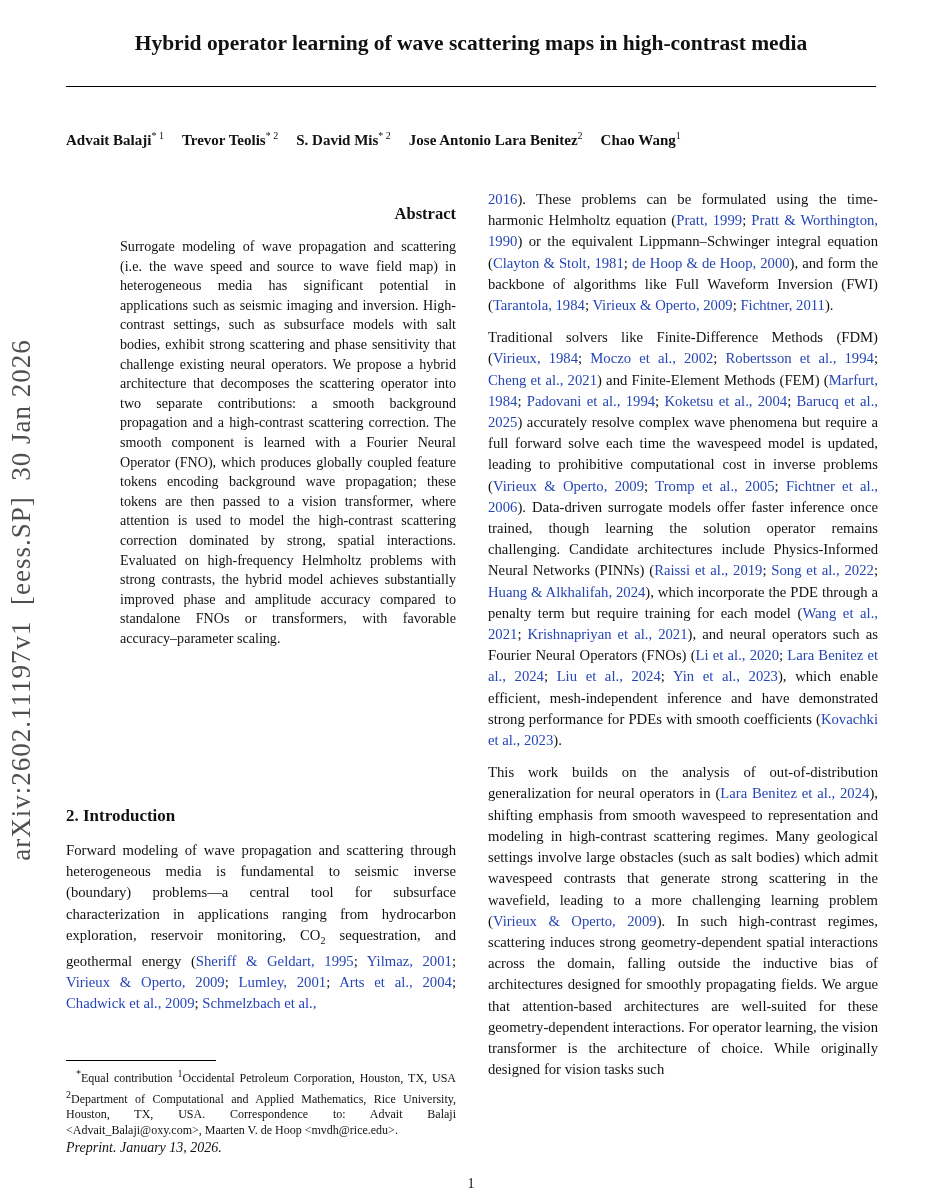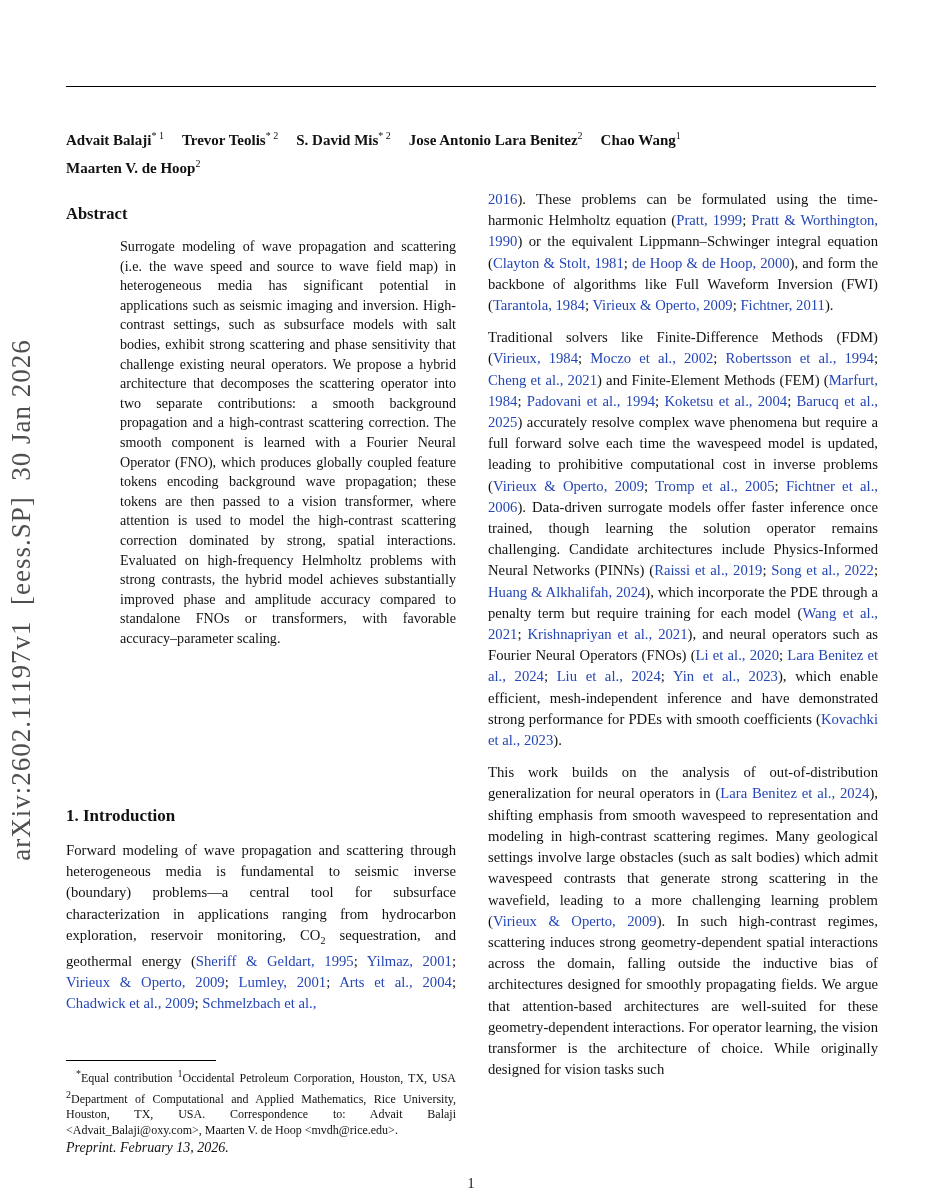--- a/index.html
+++ b/index.html
@@ -45,21 +45,21 @@
   }
   .intro-block {
     position: absolute;
     top: 806px; left: 66px; width: 390px;
   }
   .col-right {
     position: absolute;
     top: 189px; left: 488px; width: 390px;
   }
   .abstract-heading {
-    text-align: left;
+    text-align: right;
     font-size: 16.5px;
     font-weight: bold;
     margin: 0 0 13px 0;
   }
   .abstract-body {
     margin-left: 54px;
     font-size: 14.1px;
     line-height: 19.6px;
     text-align: justify;
   }
@@ -113,43 +113,43 @@
     white-space: pre;
   }
 </style>
 </head>
 <body>
 
 <div class="page">
 
   <div class="arxiv-stamp">arXiv:2602.11197v1  [eess.SP]  30 Jan 2026</div>
 
+  <div class="title">Hybrid operator learning of wave scattering maps in high-contrast media</div>
   <div class="title-rule"></div>
 
   <div class="authors">
     <div><span class="seg-bold">Advait Balaji</span><sup class="seg-sup">* 1</sup><span class="seg-gap"></span><span class="seg-bold">Trevor Teolis</span><sup class="seg-sup">* 2</sup><span class="seg-gap"></span><span class="seg-bold">S. David Mis</span><sup class="seg-sup">* 2</sup><span class="seg-gap"></span><span class="seg-bold">Jose Antonio Lara Benitez</span><sup class="seg-sup">2</sup><span class="seg-gap"></span><span class="seg-bold">Chao Wang</span><sup class="seg-sup">1</sup></div>
-    <div><span class="seg-bold">Maarten V. de Hoop</span><sup class="seg-sup">2</sup></div>
   </div>
 
   <div class="col-left">
     <div class="abstract-heading">Abstract</div>
     <div class="abstract-body">Surrogate modeling of wave propagation and scattering (i.e. the wave speed and source to wave field map) in heterogeneous media has significant potential in applications such as seismic imaging and inversion. High-contrast settings, such as subsurface models with salt bodies, exhibit strong scattering and phase sensitivity that challenge existing neural operators. We propose a hybrid architecture that decomposes the scattering operator into two separate contributions: a smooth background propagation and a high-contrast scattering correction. The smooth component is learned with a Fourier Neural Operator (FNO), which produces globally coupled feature tokens encoding background wave propagation; these tokens are then passed to a vision transformer, where attention is used to model the high-contrast scattering correction dominated by strong, spatial interactions. Evaluated on high-frequency Helmholtz problems with strong contrasts, the hybrid model achieves substantially improved phase and amplitude accuracy compared to standalone FNOs or transformers, with favorable accuracy–parameter scaling.</div>
   </div>
 
   <div class="intro-block">
-    <div class="section-heading">1. Introduction</div>
+    <div class="section-heading">2. Introduction</div>
     <div class="para"><span class="seg-text">Forward modeling of wave propagation and scattering through heterogeneous media is fundamental to seismic inverse (boundary) problems—a central tool for subsurface characterization in applications ranging from hydrocarbon exploration, reservoir monitoring, CO</span><sub class="seg-sub">2</sub><span class="seg-text"> sequestration, and geothermal energy (</span><span class="seg-cite">Sheriff &amp; Geldart, 1995</span><span class="seg-text">; </span><span class="seg-cite">Yilmaz, 2001</span><span class="seg-text">; </span><span class="seg-cite">Virieux &amp; Operto, 2009</span><span class="seg-text">; </span><span class="seg-cite">Lumley, 2001</span><span class="seg-text">; </span><span class="seg-cite">Arts et al., 2004</span><span class="seg-text">; </span><span class="seg-cite">Chadwick et al., 2009</span><span class="seg-text">; </span><span class="seg-cite">Schmelzbach et al.,</span></div>
   </div>
 
   <div class="footnote">
     <div class="footnote-rule"></div>
     <div class="footnote-text"><sup class="seg-sup">*</sup><span class="seg-text">Equal contribution  </span><sup class="seg-sup">1</sup><span class="seg-text">Occidental Petroleum Corporation, Houston, TX, USA </span><sup class="seg-sup">2</sup><span class="seg-text">Department of Computational and Applied Mathematics, Rice University, Houston, TX, USA. Correspondence to: Advait Balaji &lt;Advait_Balaji@oxy.com&gt;, Maarten V. de Hoop &lt;mvdh@rice.edu&gt;.</span></div>
   </div>
 
-  <div class="preprint">Preprint. February 13, 2026.</div>
+  <div class="preprint">Preprint. January 13, 2026.</div>
 
   <div class="col-right">
     <div class="para"><span class="seg-cite">2016</span><span class="seg-text">). These problems can be formulated using the time-harmonic Helmholtz equation (</span><span class="seg-cite">Pratt, 1999</span><span class="seg-text">; </span><span class="seg-cite">Pratt &amp; Worthington, 1990</span><span class="seg-text">) or the equivalent Lippmann–Schwinger integral equation (</span><span class="seg-cite">Clayton &amp; Stolt, 1981</span><span class="seg-text">; </span><span class="seg-cite">de Hoop &amp; de Hoop, 2000</span><span class="seg-text">), and form the backbone of algorithms like Full Waveform Inversion (FWI) (</span><span class="seg-cite">Tarantola, 1984</span><span class="seg-text">; </span><span class="seg-cite">Virieux &amp; Operto, 2009</span><span class="seg-text">; </span><span class="seg-cite">Fichtner, 2011</span><span class="seg-text">).</span></div>
     <div class="para"><span class="seg-text">Traditional solvers like Finite-Difference Methods (FDM) (</span><span class="seg-cite">Virieux, 1984</span><span class="seg-text">; </span><span class="seg-cite">Moczo et al., 2002</span><span class="seg-text">; </span><span class="seg-cite">Robertsson et al., 1994</span><span class="seg-text">; </span><span class="seg-cite">Cheng et al., 2021</span><span class="seg-text">) and Finite-Element Methods (FEM) (</span><span class="seg-cite">Marfurt, 1984</span><span class="seg-text">; </span><span class="seg-cite">Padovani et al., 1994</span><span class="seg-text">; </span><span class="seg-cite">Koketsu et al., 2004</span><span class="seg-text">; </span><span class="seg-cite">Barucq et al., 2025</span><span class="seg-text">) accurately resolve complex wave phenomena but require a full forward solve each time the wavespeed model is updated, leading to prohibitive computational cost in inverse problems (</span><span class="seg-cite">Virieux &amp; Operto, 2009</span><span class="seg-text">; </span><span class="seg-cite">Tromp et al., 2005</span><span class="seg-text">; </span><span class="seg-cite">Fichtner et al., 2006</span><span class="seg-text">). Data-driven surrogate models offer faster inference once trained, though learning the solution operator remains challenging. Candidate architectures include Physics-Informed Neural Networks (PINNs) (</span><span class="seg-cite">Raissi et al., 2019</span><span class="seg-text">; </span><span class="seg-cite">Song et al., 2022</span><span class="seg-text">; </span><span class="seg-cite">Huang &amp; Alkhalifah, 2024</span><span class="seg-text">), which incorporate the PDE through a penalty term but require training for each model (</span><span class="seg-cite">Wang et al., 2021</span><span class="seg-text">; </span><span class="seg-cite">Krishnapriyan et al., 2021</span><span class="seg-text">), and neural operators such as Fourier Neural Operators (FNOs) (</span><span class="seg-cite">Li et al., 2020</span><span class="seg-text">; </span><span class="seg-cite">Lara Benitez et al., 2024</span><span class="seg-text">; </span><span class="seg-cite">Liu et al., 2024</span><span class="seg-text">; </span><span class="seg-cite">Yin et al., 2023</span><span class="seg-text">), which enable efficient, mesh-independent inference and have demonstrated strong performance for PDEs with smooth coefficients (</span><span class="seg-cite">Kovachki et al., 2023</span><span class="seg-text">).</span></div>
     <div class="para"><span class="seg-text">This work builds on the analysis of out-of-distribution generalization for neural operators in (</span><span class="seg-cite">Lara Benitez et al., 2024</span><span class="seg-text">), shifting emphasis from smooth wavespeed to representation and modeling in high-contrast scattering regimes. Many geological settings involve large obstacles (such as salt bodies) which admit wavespeed contrasts that generate strong scattering in the wavefield, leading to a more challenging learning problem (</span><span class="seg-cite">Virieux &amp; Operto, 2009</span><span class="seg-text">). In such high-contrast regimes, scattering induces strong geometry-dependent spatial interactions across the domain, falling outside the inductive bias of architectures designed for smoothly propagating fields. We argue that attention-based architectures are well-suited for these geometry-dependent interactions. For operator learning, the vision transformer is the architecture of choice. While originally designed for vision tasks such</span></div>
   </div>
 
   <div class="page-num">1</div>
 
 </div>

